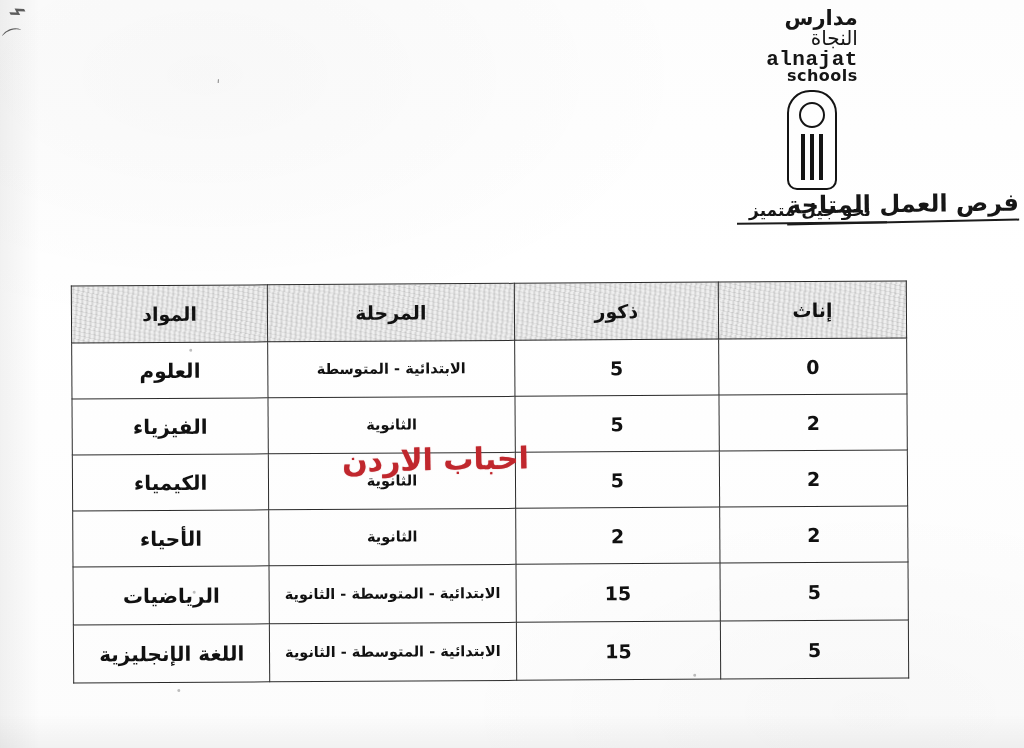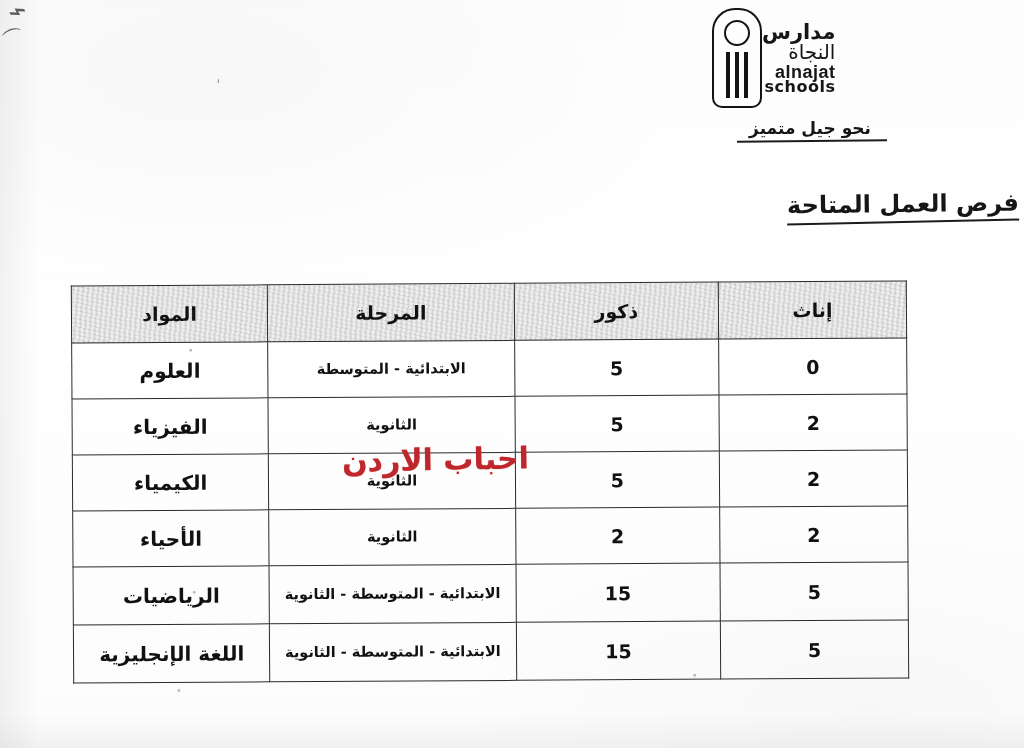--- a/index.html
+++ b/index.html
@@ -44,21 +44,22 @@
     top: 8px;
     right: 112px;
     width: 200px;
     text-align: center;
     direction: rtl;
   }
   .logo-row {
     display: flex;
     align-items: center;
     justify-content: flex-end;
-    gap: 0;
+    gap: 6px;
+    flex-direction: column;
   }
   .logo-words {
     text-align: right;
     line-height: 1.0;
   }
   .logo-ar {
     font-family: "DejaVu Sans", "Liberation Sans", sans-serif;
     font-size: 21px;
     font-weight: bold;
     letter-spacing: -0.5px;
@@ -66,27 +67,27 @@
     display: block;
   }
   .logo-ar2 {
     font-size: 20px;
     font-weight: normal;
     color: #161616;
     display: block;
     margin-top: -1px;
   }
   .logo-lat {
-    font-size: 18px;
+    font-size: 21px;
     font-weight: bold;
     color: #161616;
     display: block;
     letter-spacing: 0.5px;
     margin-top: 1px;
-    font-family: Liberation Sans, sans-serif;
+    font-family: Liberation Mono, monospace;
   }
   .logo-lat2 {
     font-size: 16px;
     font-weight: bold;
     color: #161616;
     display: block;
     letter-spacing: 0.5px;
     margin-top: -2px;
   }
   .logo-emblem {

